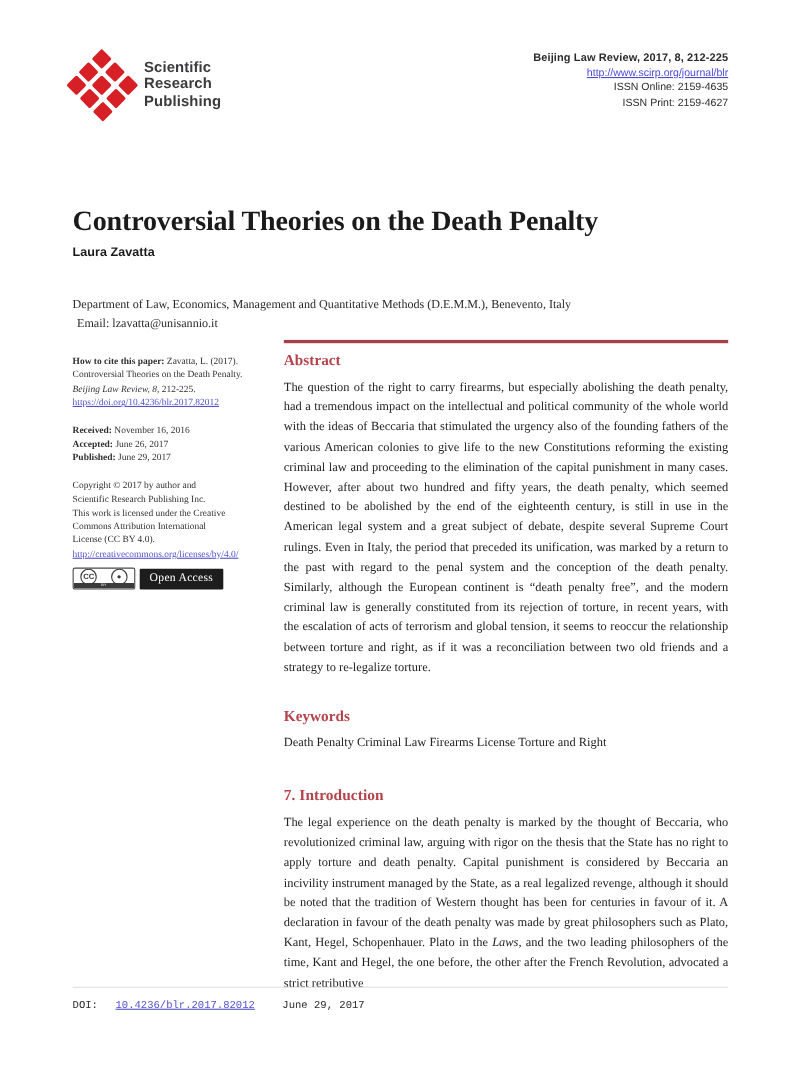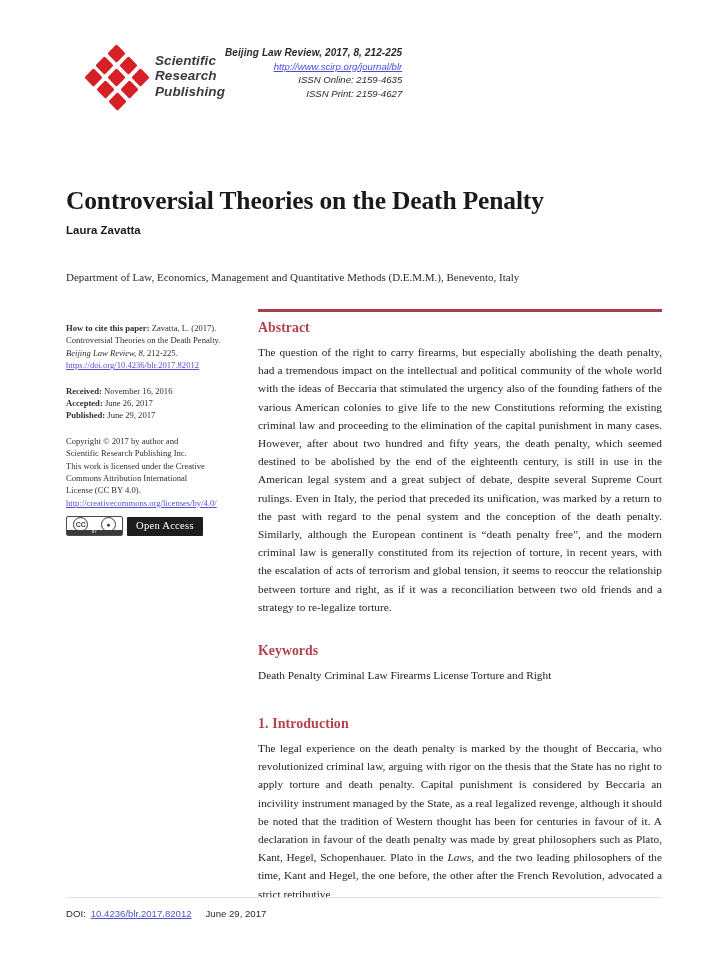--- a/index.html
+++ b/index.html
@@ -25,23 +25,23 @@
   }
 
   
   .masthead {
     position: absolute;
     left: 0; right: 0;
     top: 42px;
     height: 82px;
     display: flex;
     align-items: flex-start;
-    padding: 0 58px 0 90px;
+    justify-content: space-between;
+    padding: 0 58px 0 66px;
     box-sizing: border-box;
-    font-style: italic;
   }
 
   .brand {
     display: flex;
     align-items: center;
     gap: 9px;
     margin-top: 6px;
   }
   .brand-mark {
     width: 56px;
@@ -243,26 +243,26 @@
   }
   .intro-block { margin-top: 32px; }
   .intro-head { font-size: 14px; }
   .body-text i { font-style: italic; }
 
   
   .footer {
     position: absolute;
     left: 66px;
     top: 908px;
-    font-family: Liberation Sans, sans-serif;
+    font-family: Liberation Mono, monospace;
     font-size: 9.6px;
     color: #2b2b2b;
     display: flex;
     align-items: baseline;
-    gap: 5px;
+    gap: 16px;
   }
   .footer .doi-link {
     color: #5252cf;
     text-decoration: underline;
   }
   .footer .footer-date { margin-left: 9px; }
 
   
   .dmd {
     position: absolute;
@@ -307,20 +307,21 @@
     </div>
 
   </div>
 
   <h1 class="paper-title">Controversial Theories on the Death Penalty</h1>
 
   <div class="author">Laura Zavatta</div>
 
   <div class="affiliation">
     <div>Department of Law, Economics, Management and Quantitative Methods (D.E.M.M.), Benevento, Italy</div>
+    <div class="email-line">Email: lzavatta@unisannio.it</div>
   </div>
 
   <div class="rule-abstract"></div>
 
   <div class="sidebar">
 
     <div class="blk">
       <b>How to cite this paper:</b><span> Zavatta, L. (2017). Controversial Theories on the Death Penalty. </span><i>Beijing Law Review, 8</i><span>, 212-225.</span>
       <div class="lnk">https://doi.org/10.4236/blr.2017.82012</div>
     </div>
@@ -363,21 +364,21 @@
       <div class="sec-head abstract-head">Abstract</div>
       <p class="body-text">The question of the right to carry firearms, but especially abolishing the death penalty, had a tremendous impact on the intellectual and political community of the whole world with the ideas of Beccaria that stimulated the urgency also of the founding fathers of the various American colonies to give life to the new Constitutions reforming the existing criminal law and proceeding to the elimination of the capital punishment in many cases. However, after about two hundred and fifty years, the death penalty, which seemed destined to be abolished by the end of the eighteenth century, is still in use in the American legal system and a great subject of debate, despite several Supreme Court rulings. Even in Italy, the period that preceded its unification, was marked by a return to the past with regard to the penal system and the conception of the death penalty. Similarly, although the European continent is “death penalty free”, and the modern criminal law is generally constituted from its rejection of torture, in recent years, with the escalation of acts of terrorism and global tension, it seems to reoccur the relationship between torture and right, as if it was a reconciliation between two old friends and a strategy to re-legalize torture.</p>
     </div>
 
     <div class="keywords-block">
       <div class="sec-head">Keywords</div>
       <p class="keywords-text">Death Penalty Criminal Law Firearms License Torture and Right</p>
     </div>
 
     <div class="intro-block">
-      <div class="sec-head intro-head">1. Introduction</div>
+      <div class="sec-head intro-head">7. Introduction</div>
       <p class="body-text"><span>The legal experience on the death penalty is marked by the thought of Beccaria, who revolutionized criminal law, arguing with rigor on the thesis that the State has no right to apply torture and death penalty. Capital punishment is considered by Beccaria an incivility instrument managed by the State, as a real legalized revenge, although it should be noted that the tradition of Western thought has been for centuries in favour of it. A declaration in favour of the death penalty was made by great philosophers such as Plato, Kant, Hegel, Schopenhauer. Plato in the </span><i>Laws</i><span>, and the two leading philosophers of the time, Kant and Hegel, the one before, the other after the French Revolution, advocated a strict retributive</span></p>
     </div>
 
   </div>
 
   <div class="rule-footer"></div>
 
   <div class="footer">
     <span>DOI:</span>
     <span class="doi-link">10.4236/blr.2017.82012</span>

